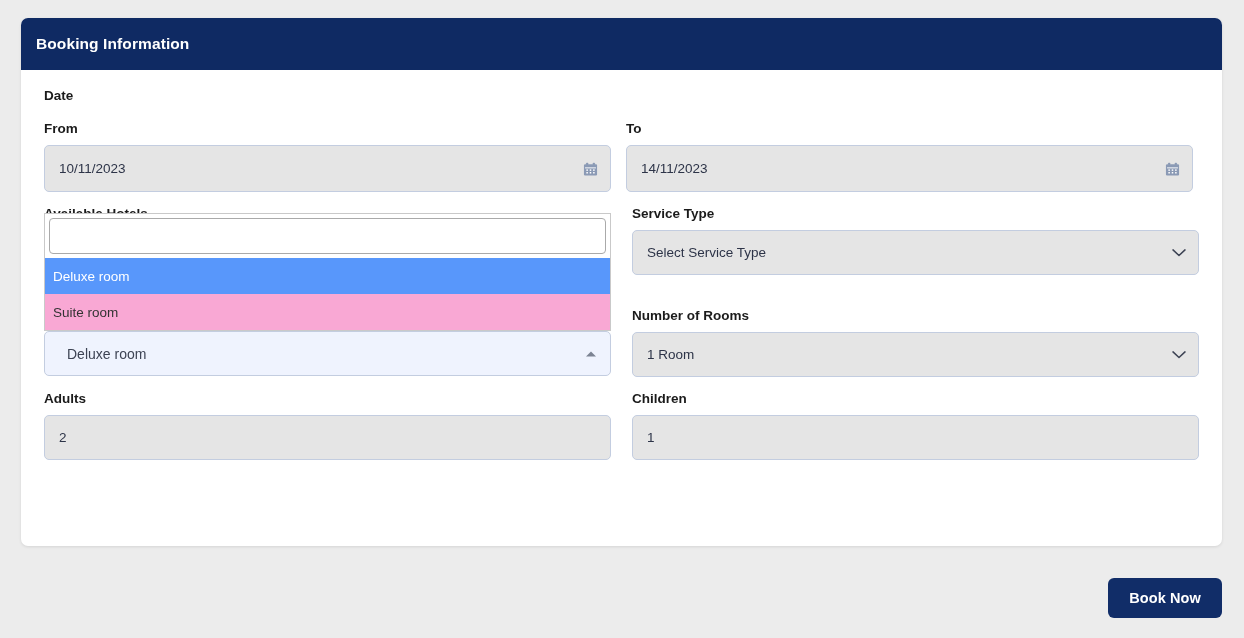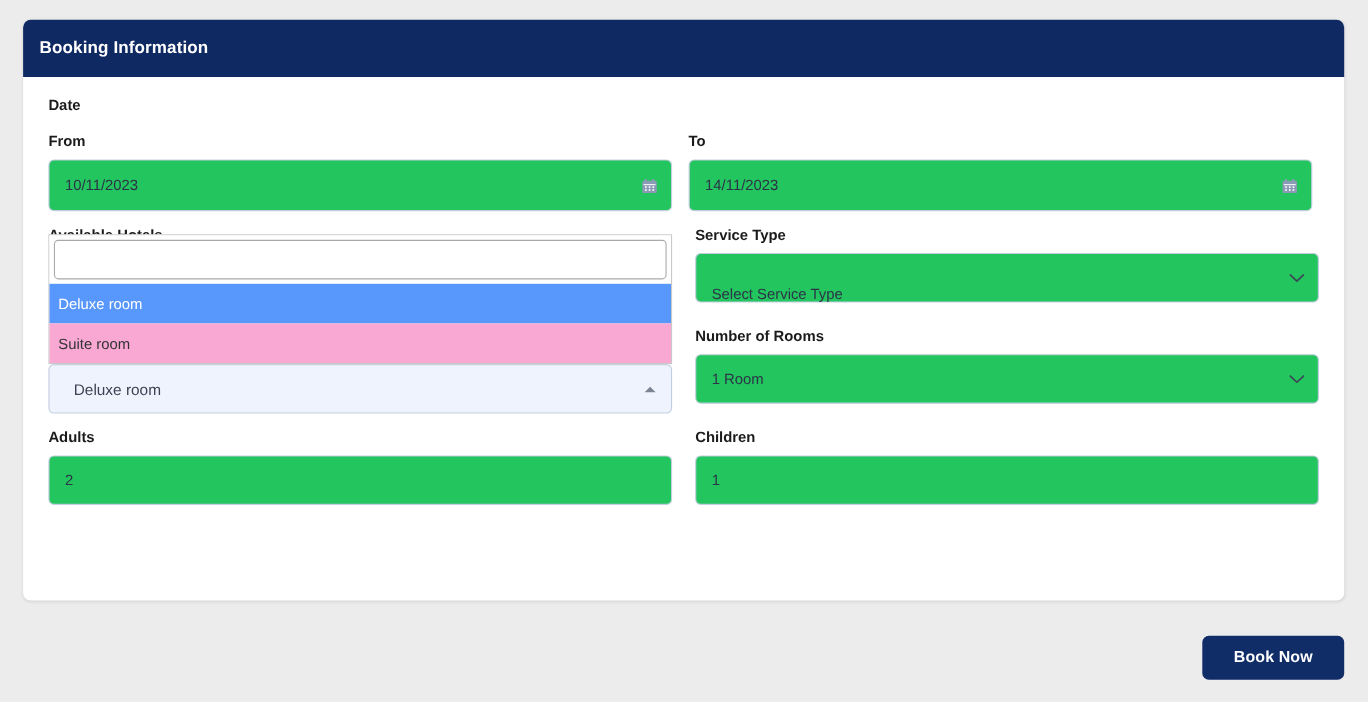--- a/index.html
+++ b/index.html
@@ -62,21 +62,21 @@
   }
   .col {
     width: 567px;
     flex: 0 0 567px;
     position: relative;
   }
 
   .input-box {
     position: relative;
     height: 45px;
-    background: #22c55e;
+    background: #e5e5e5;
     border: 1px solid #c3cde0;
     border-radius: 5px;
     display: flex;
     align-items: center;
     padding: 0 14px;
     font-size: 13.5px;
     color: #2d3448;
   }
   .input-box.tall { height: 47px; }
   .input-value { line-height: 1; }
@@ -170,21 +170,21 @@
     left: 21px; top: 578px;
     width: 1201px;
     display: flex;
     justify-content: flex-end;
   }
   .book-btn {
     background: #112d68;
     color: #ffffff;
     border: none;
     border-radius: 6px;
-    width: 129px;
+    width: 114px;
     height: 40px;
     font-family: "Liberation Sans", sans-serif;
     font-size: 14.5px;
     font-weight: bold;
     cursor: pointer;
     letter-spacing: .1px;
   }
 </style>
 </head>
 <body>
@@ -266,21 +266,21 @@
             <span>Deluxe room</span>
             <span class="s2-arrow-up"></span>
           </div>
 
         </div>
       </div>
 
       <div class="col">
 
         <label class="field-label">Service Type</label>
-        <div class="input-box" style="margin-bottom:23px;align-items:flex-end;">
+        <div class="input-box" style="margin-bottom:33px;">
           <span class="input-value">Select Service Type</span>
           <span class="icon-right chev">
             <svg width="14" height="9" viewBox="0 0 14 9">
               <path d="M1 1.4 L7 7 L13 1.4" stroke="#3d4354" stroke-width="1.5" fill="none" stroke-linecap="round" stroke-linejoin="round"></path>
             </svg>
           </span>
         </div>
 
         <label class="field-label">Number of Rooms</label>
         <div class="input-box">

